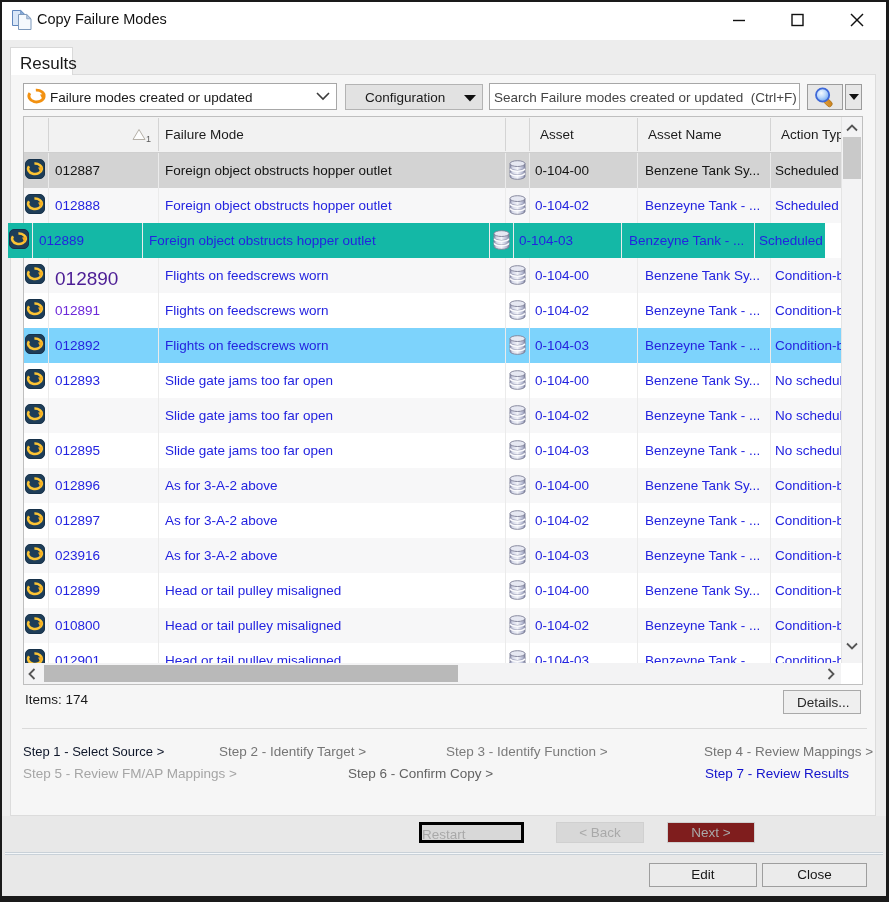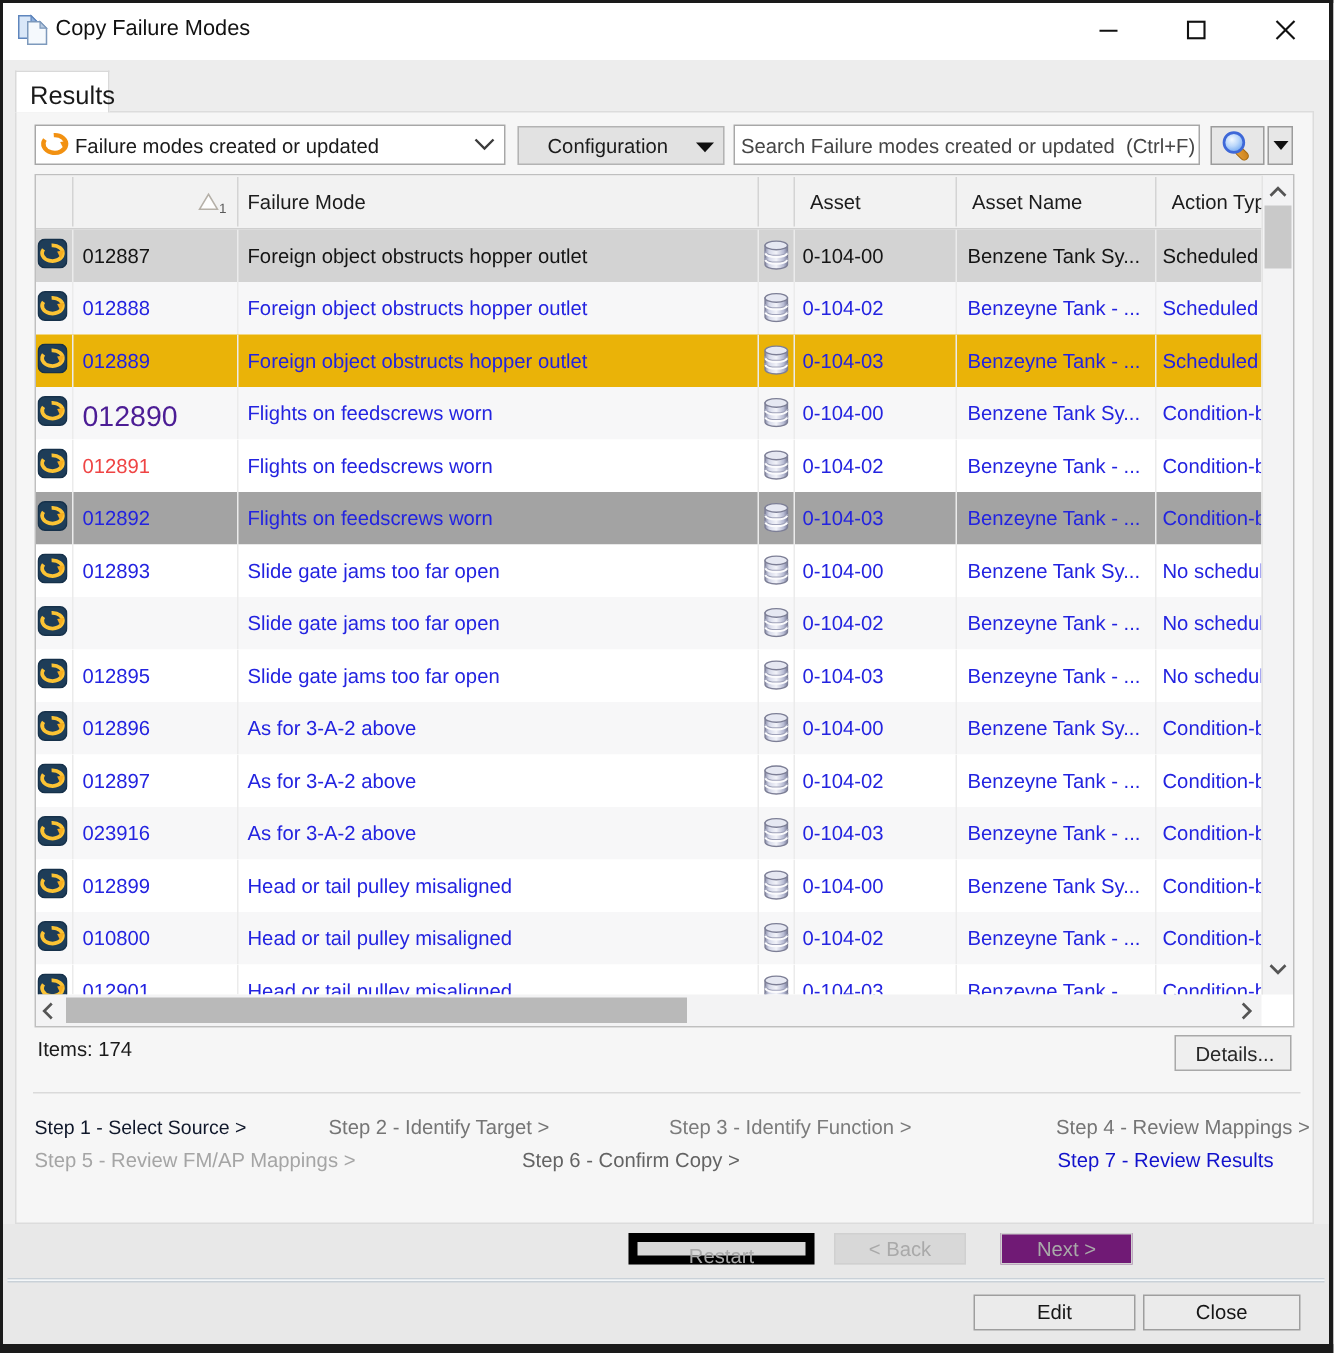--- a/index.html
+++ b/index.html
@@ -146,21 +146,21 @@
 </linearGradient>
       </defs>
 <path d="M1 3.6 V16.4 A 7.5 2.9 0 0 0 16 16.4 V3.6 Z" fill="url(#cyl1)" stroke="#7d7f96" stroke-width="0.9"></path>
 <ellipse cx="8.5" cy="3.6" rx="7.5" ry="2.9" fill="#e6e8f2" stroke="#7d7f96" stroke-width="0.9"></ellipse>
 <path d="M1 7.6 A 7.5 2.9 0 0 0 16 7.6" fill="none" stroke="#9ea1b8" stroke-width="1.2"></path>
 <path d="M1.2 8.9 A 7.4 2.8 0 0 0 15.8 8.9" fill="none" stroke="#fbfbfd" stroke-width="1.4"></path>
 <path d="M1 12.1 A 7.5 2.9 0 0 0 16 12.1" fill="none" stroke="#9ea1b8" stroke-width="1.2"></path>
 <path d="M1.2 13.4 A 7.4 2.8 0 0 0 15.8 13.4" fill="none" stroke="#fbfbfd" stroke-width="1.4"></path>
 </svg>
 </div>
-<div class="ab" style="left:24px;top:223px;width:817px;height:35px;background:#eab308;overflow:hidden">
+<div class="ab" style="left:8px;top:223px;width:817px;height:35px;background:#14b8a6;overflow:hidden">
 <div class="ab" style="left:24px;top:0;width:1px;height:35px;background:#ebebeb"></div>
 <div class="ab" style="left:134px;top:0;width:1px;height:35px;background:#ebebeb"></div>
 <div class="ab" style="left:481px;top:0;width:1px;height:35px;background:#ebebeb"></div>
 <div class="ab" style="left:505px;top:0;width:1px;height:35px;background:#ebebeb"></div>
 <div class="ab" style="left:613px;top:0;width:1px;height:35px;background:#ebebeb"></div>
 <div class="ab" style="left:746px;top:0;width:1px;height:35px;background:#ebebeb"></div>
 <div class="t" style="left:31px;top:10px;font-size:13.5px;color:#2323e0;">012889</div>
 <div class="t" style="left:141px;top:10px;font-size:13.5px;color:#2323e0;">Foreign object obstructs hopper outlet</div>
 <div class="t" style="left:511px;top:10px;font-size:13.5px;color:#2323e0;">0-104-03</div>
 <div class="t" style="left:621px;top:10px;font-size:13.5px;color:#2323e0;width:122px;overflow:hidden;">Benzeyne Tank - ...</div>
@@ -223,21 +223,21 @@
 <path d="M1.2 13.4 A 7.4 2.8 0 0 0 15.8 13.4" fill="none" stroke="#fbfbfd" stroke-width="1.4"></path>
 </svg>
 </div>
 <div class="ab" style="left:24px;top:293px;width:817px;height:35px;background:#ffffff;overflow:hidden">
 <div class="ab" style="left:24px;top:0;width:1px;height:35px;background:#ebebeb"></div>
 <div class="ab" style="left:134px;top:0;width:1px;height:35px;background:#ebebeb"></div>
 <div class="ab" style="left:481px;top:0;width:1px;height:35px;background:#ebebeb"></div>
 <div class="ab" style="left:505px;top:0;width:1px;height:35px;background:#ebebeb"></div>
 <div class="ab" style="left:613px;top:0;width:1px;height:35px;background:#ebebeb"></div>
 <div class="ab" style="left:746px;top:0;width:1px;height:35px;background:#ebebeb"></div>
-<div class="t" style="left:31px;top:10px;font-size:13.5px;color:#ef4444;">012891</div>
+<div class="t" style="left:31px;top:10px;font-size:13.5px;color:#6d28d9;">012891</div>
 <div class="t" style="left:141px;top:10px;font-size:13.5px;color:#2323e0;">Flights on feedscrews worn</div>
 <div class="t" style="left:511px;top:10px;font-size:13.5px;color:#2323e0;">0-104-02</div>
 <div class="t" style="left:621px;top:10px;font-size:13.5px;color:#2323e0;width:122px;overflow:hidden;">Benzeyne Tank - ...</div>
 <div class="t" style="left:751px;top:10px;font-size:13.5px;color:#2323e0;width:66px;overflow:hidden;">Condition-ba</div>
 <svg class="ab" style="left:1px;top:6px" width="20" height="20" viewBox="0 0 20 20">
 <rect x="0.5" y="0.5" width="19" height="19" rx="4.5" fill="#1e3d58" stroke="#16314a" stroke-width="1"></rect>
 <path d="M 4.02 7.20 A 6.9 5.2 0 1 0 9.40 4.62" fill="none" stroke="#fbc334" stroke-width="2.5"></path>
 <path d="M 13.1 8.6 L 17.9 7.8 L 15.4 13.5 Z" fill="#f7ad1f"></path>
 </svg>
 <svg class="ab" style="left:485px;top:7px" width="17" height="20" viewBox="0 0 17 20">
@@ -251,21 +251,21 @@
 </linearGradient>
       </defs>
 <path d="M1 3.6 V16.4 A 7.5 2.9 0 0 0 16 16.4 V3.6 Z" fill="url(#cyl4)" stroke="#7d7f96" stroke-width="0.9"></path>
 <ellipse cx="8.5" cy="3.6" rx="7.5" ry="2.9" fill="#e6e8f2" stroke="#7d7f96" stroke-width="0.9"></ellipse>
 <path d="M1 7.6 A 7.5 2.9 0 0 0 16 7.6" fill="none" stroke="#9ea1b8" stroke-width="1.2"></path>
 <path d="M1.2 8.9 A 7.4 2.8 0 0 0 15.8 8.9" fill="none" stroke="#fbfbfd" stroke-width="1.4"></path>
 <path d="M1 12.1 A 7.5 2.9 0 0 0 16 12.1" fill="none" stroke="#9ea1b8" stroke-width="1.2"></path>
 <path d="M1.2 13.4 A 7.4 2.8 0 0 0 15.8 13.4" fill="none" stroke="#fbfbfd" stroke-width="1.4"></path>
 </svg>
 </div>
-<div class="ab" style="left:24px;top:328px;width:817px;height:35px;background:#a3a3a3;overflow:hidden">
+<div class="ab" style="left:24px;top:328px;width:817px;height:35px;background:#7dd3fc;overflow:hidden">
 <div class="ab" style="left:24px;top:0;width:1px;height:35px;background:#ebebeb"></div>
 <div class="ab" style="left:134px;top:0;width:1px;height:35px;background:#ebebeb"></div>
 <div class="ab" style="left:481px;top:0;width:1px;height:35px;background:#ebebeb"></div>
 <div class="ab" style="left:505px;top:0;width:1px;height:35px;background:#ebebeb"></div>
 <div class="ab" style="left:613px;top:0;width:1px;height:35px;background:#ebebeb"></div>
 <div class="ab" style="left:746px;top:0;width:1px;height:35px;background:#ebebeb"></div>
 <div class="t" style="left:31px;top:10px;font-size:13.5px;color:#2323e0;">012892</div>
 <div class="t" style="left:141px;top:10px;font-size:13.5px;color:#2323e0;">Flights on feedscrews worn</div>
 <div class="t" style="left:511px;top:10px;font-size:13.5px;color:#2323e0;">0-104-03</div>
 <div class="t" style="left:621px;top:10px;font-size:13.5px;color:#2323e0;width:122px;overflow:hidden;">Benzeyne Tank - ...</div>
@@ -628,19 +628,19 @@
 <div class="ab" style="left:783px;top:690px;width:78px;height:24px;background:#efefef;border:1px solid #a9a9a9;box-sizing:border-box"></div>
 <div class="t" style="left:797px;top:695px;font-size:13.5px;color:#282828;">Details...</div>
 <div class="ab" style="left:22px;top:728px;width:845px;height:1px;background:#dadada"></div>
 <div class="t" style="left:23px;top:744px;font-size:13px;color:#0f172a;">Step 1 - Select Source &gt;</div>
 <div class="t" style="left:219px;top:744px;font-size:13.5px;color:#757575;">Step 2 - Identify Target &gt;</div>
 <div class="t" style="left:446px;top:744px;font-size:13.5px;color:#7b7b7b;">Step 3 - Identify Function &gt;</div>
 <div class="t" style="left:704px;top:744px;font-size:13.5px;color:#757575;">Step 4 - Review Mappings &gt;</div>
 <div class="t" style="left:23px;top:766px;font-size:13.5px;color:#a5a5a5;">Step 5 - Review FM/AP Mappings &gt;</div>
 <div class="t" style="left:348px;top:766px;font-size:13.5px;color:#636363;">Step 6 - Confirm Copy &gt;</div>
 <div class="t" style="left:705px;top:766px;font-size:13.5px;color:#1212cc;">Step 7 - Review Results</div>
-<div class="ab" style="left:419px;top:822px;width:124px;height:21px;background:#d8d8d8;border:6px solid #000000;box-sizing:border-box;text-align:center;line-height:19px;font-size:13.5px;color:#a9a9a9;">Restart</div>
+<div class="ab" style="left:419px;top:822px;width:105px;height:21px;background:#d8d8d8;border:3px solid #000000;box-sizing:border-box;line-height:19px;font-size:13.5px;color:#a9a9a9;">Restart</div>
 <div class="ab" style="left:556px;top:822px;width:88px;height:21px;background:#d8d8d8;border:1px solid #d0d0d0;box-sizing:border-box;text-align:center;line-height:19px;font-size:13.5px;color:#a9a9a9;">&lt; Back</div>
-<div class="ab" style="left:667px;top:822px;width:88px;height:21px;background:#701a75;border:1px solid #d0d0d0;box-sizing:border-box;text-align:center;line-height:19px;font-size:13.5px;color:#a9a9a9;">Next &gt;</div>
+<div class="ab" style="left:667px;top:822px;width:88px;height:21px;background:#7f1d1d;border:1px solid #d0d0d0;box-sizing:border-box;text-align:center;line-height:19px;font-size:13.5px;color:#a9a9a9;">Next &gt;</div>
 <div class="ab" style="left:5px;top:852px;width:878px;height:1px;background:#c9d1d8"></div>
 <div class="ab" style="left:5px;top:853px;width:878px;height:1px;background:#f4f7f9"></div>
 <div class="ab" style="left:5px;top:854px;width:878px;height:1px;background:#c9d1d8"></div>
 <div class="ab" style="left:649px;top:863px;width:108px;height:24px;background:#ebebeb;border:1px solid #9e9e9e;box-sizing:border-box;text-align:center;line-height:22px;font-size:13.5px;color:#161616;">Edit</div>
 <div class="ab" style="left:762px;top:863px;width:105px;height:24px;background:#ebebeb;border:1px solid #9e9e9e;box-sizing:border-box;text-align:center;line-height:22px;font-size:13.5px;color:#161616;">Close</div>
 </body></html>

